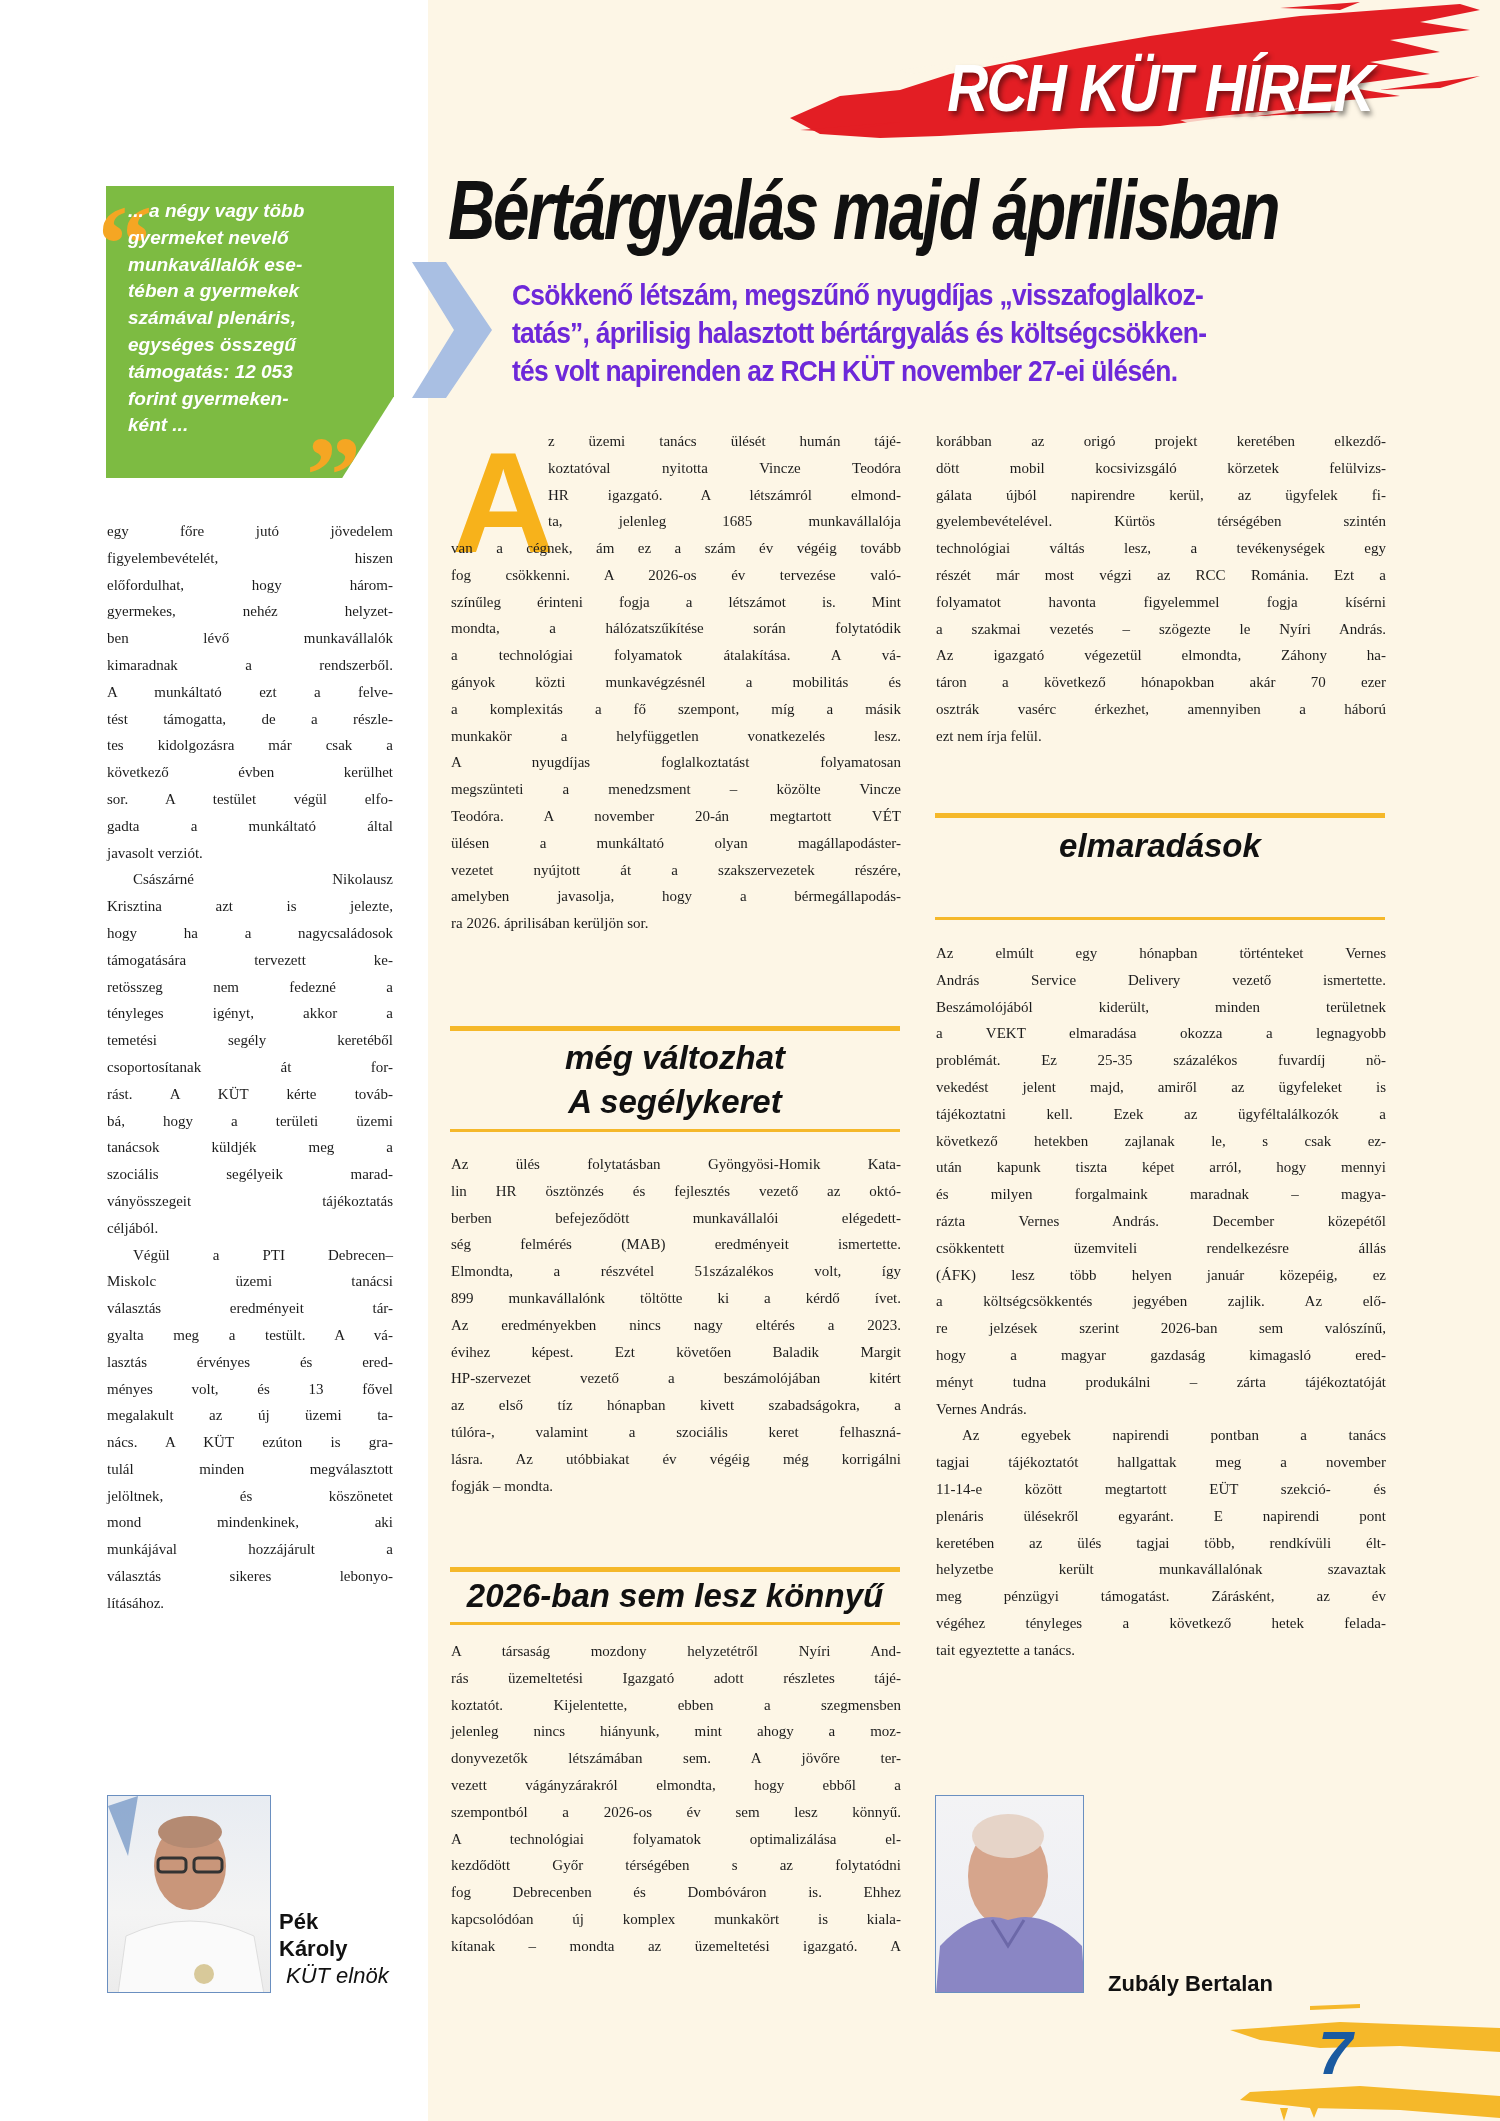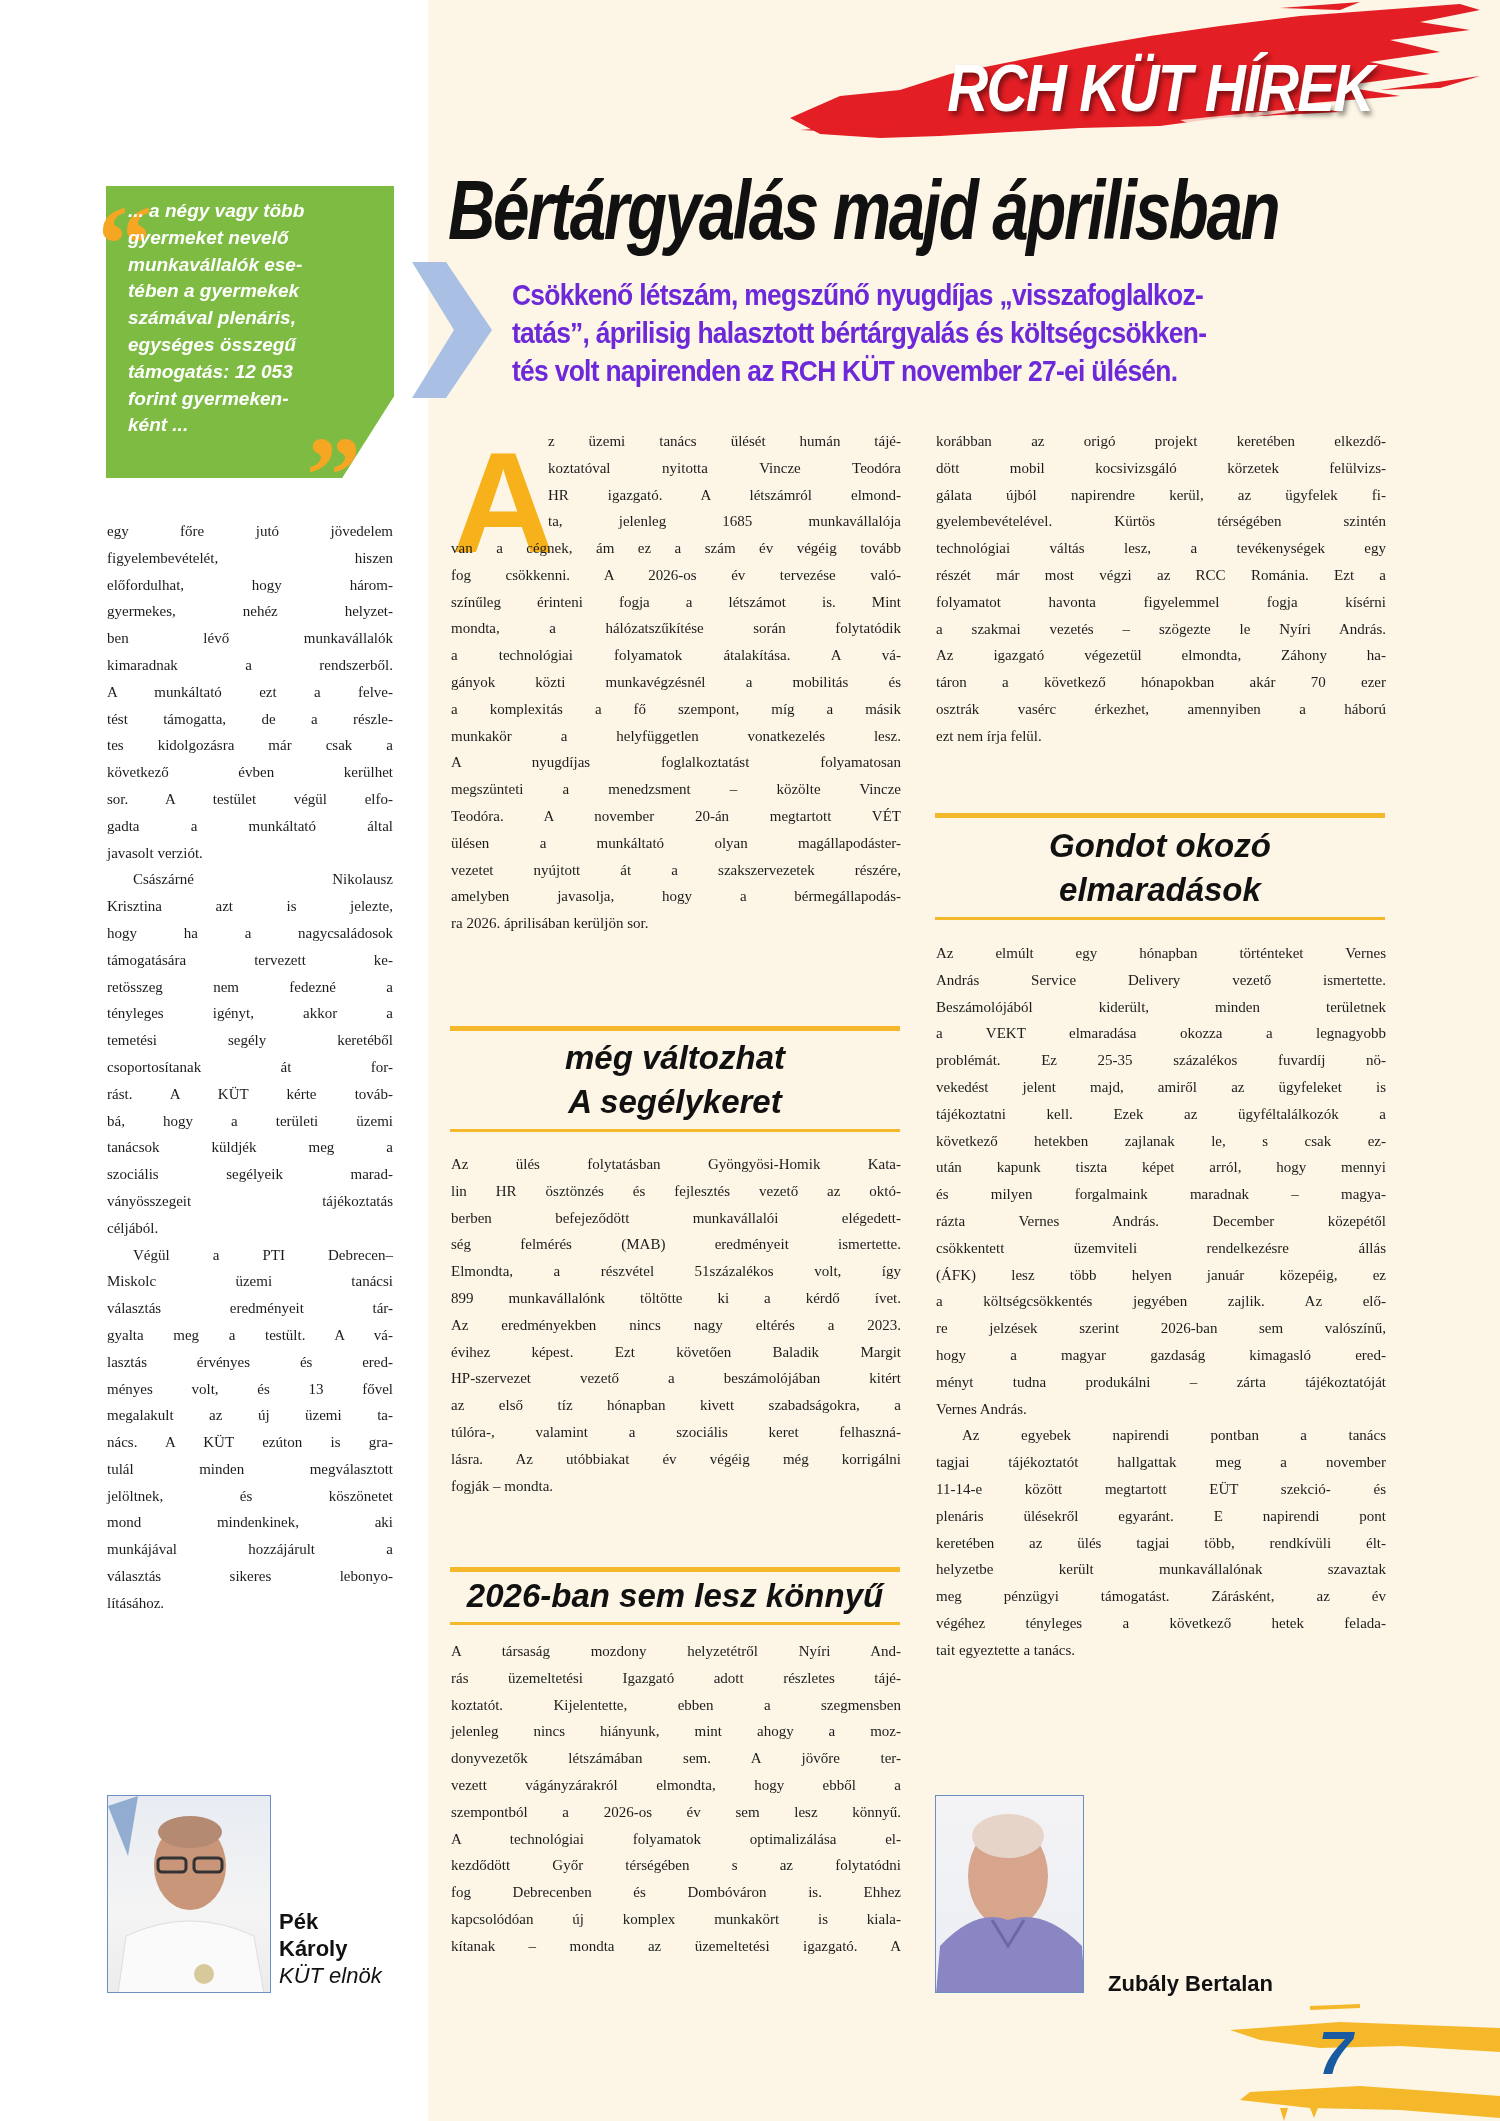--- a/index.html
+++ b/index.html
@@ -98,21 +98,21 @@
     
     .photo {
       position: absolute; border: 1.5px solid #6a8fc0; overflow: hidden;
     }
     .photo-1 { left: 107px; top: 1795px; width: 164px; height: 198px; background: linear-gradient(180deg,#e8ecf2 0%,#f4f4f4 60%,#ececec 100%); }
     .photo-2 { left: 935px; top: 1795px; width: 149px; height: 198px; background: linear-gradient(180deg,#f3f3f5 0%,#eceef4 100%); }
     .caption {
       position: absolute; font-family: "Liberation Sans", sans-serif; font-size: 22px; line-height: 27px; color: #111;
     }
     .caption .name { font-weight: bold; display: block; }
-    .caption .role { font-style: italic; display: block; }
+    .caption .role { font-style: italic; display: block; margin-left: 7px; }
     .caption-1 { left: 279px; top: 1908px; }
     .caption-2 { left: 1108px; top: 1970px; }
 
     .page-num-wrap { position: absolute; left: 1200px; top: 2000px; width: 300px; height: 121px; }
     .page-num {
       position: absolute; left: 1318px; top: 2022px;
       font-family: "Liberation Sans", sans-serif; font-weight: bold; font-style: italic;
       font-size: 62px; color: #1a5aa0; line-height: 1;
     }
   </style>
@@ -278,21 +278,20 @@
   <span class="ln">folyamatot havonta figyelemmel fogja kísérni</span>
   <span class="ln">a szakmai vezetés – szögezte le Nyíri András.</span>
   <span class="ln">Az igazgató végezetül elmondta, Záhony ha-</span>
   <span class="ln">táron a következő hónapokban akár 70 ezer</span>
   <span class="ln">osztrák vasérc érkezhet, amennyiben a háború</span>
   <span class="ln last">ezt nem írja felül.</span>
 </div>
 
 <div class="section-rule" style="left:935px; top:813px; width:450px;"></div>
 <div class="section-head" style="left:935px; top:824px; width:450px;">
-  <div>Gondot okozó</div>
   <div>elmaradások</div>
 </div>
 <div class="section-rule thin" style="left:935px; top:917px; width:450px;"></div>
 
 <div class="col col-right" style="top:940px;">
   <span class="ln">Az elmúlt egy hónapban történteket Vernes</span>
   <span class="ln">András Service Delivery vezető ismertette.</span>
   <span class="ln">Beszámolójából kiderült, minden területnek</span>
   <span class="ln">a VEKT elmaradása okozza a legnagyobb</span>
   <span class="ln">problémát. Ez 25-35 százalékos fuvardíj nö-</span>

